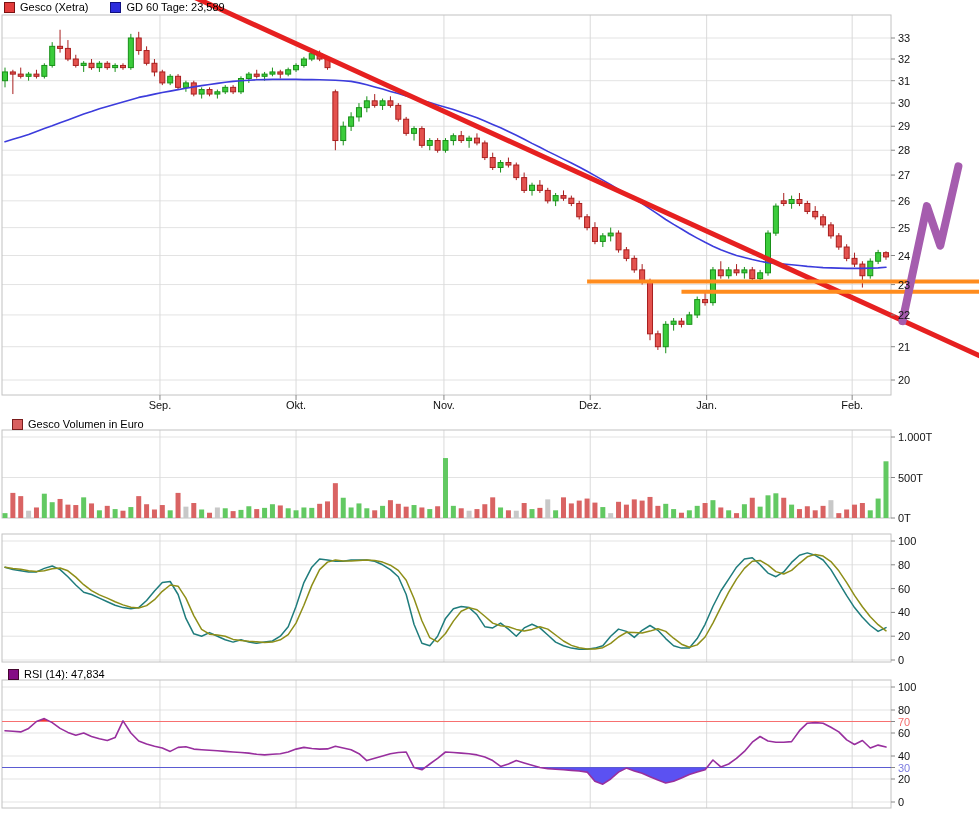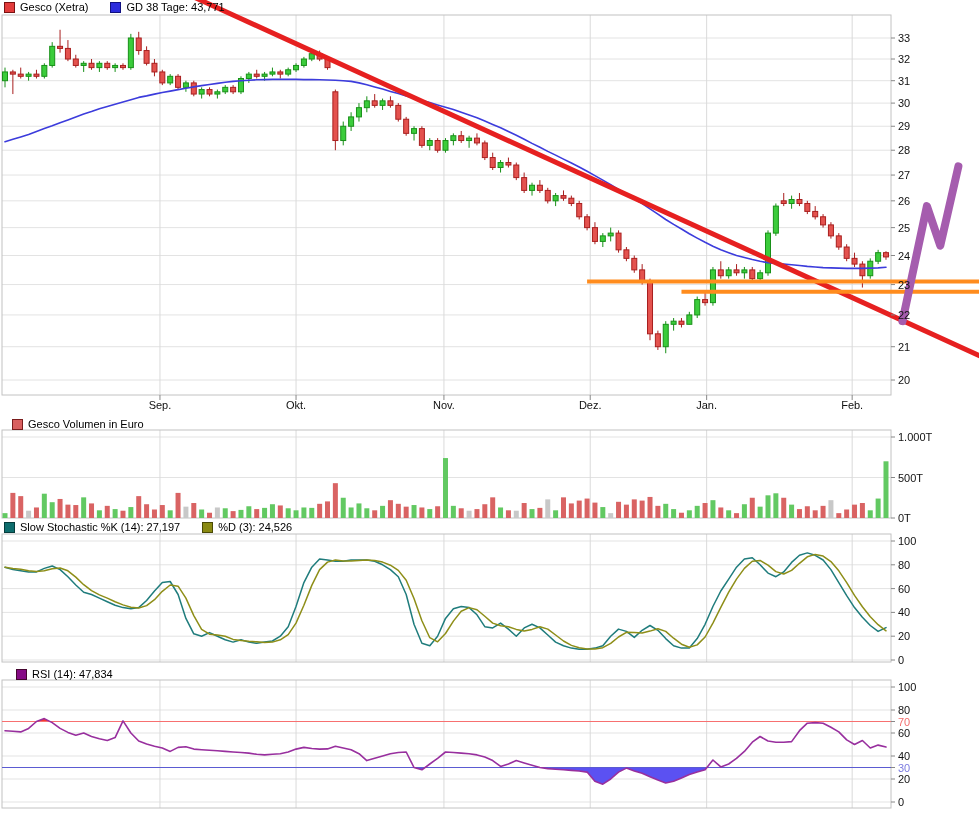--- a/index.html
+++ b/index.html
@@ -509,41 +509,31 @@
       </g>
   </svg>
 
   <div class="legend" style="top:0;left:4px">
     <span class="li">
       <i class="sq" style="background: rgb(226, 59, 59); border-color: rgb(122, 18, 18);"></i>
       <span>Gesco (Xetra)</span>
     </span>
     <span class="li">
       <i class="sq" style="background: rgb(43, 43, 220); border-color: rgb(16, 16, 128);"></i>
-      <span>GD 38 Tage: 43,771</span>
+      <span>GD 60 Tage: 23,589</span>
     </span>
   </div>
 
   <div class="legend" style="top:417px;left:12px">
     <span class="li">
       <i class="sq" style="background: rgb(217, 95, 95); border-color: rgb(122, 28, 28);"></i>
       <span>Gesco Volumen in Euro</span>
     </span>
   </div>
 
-  <div class="legend" style="top:520px;left:4px">
-    <span class="li">
-      <i class="sq" style="background: rgb(14, 109, 109); border-color: rgb(6, 60, 60);"></i>
-      <span>Slow Stochastic %K (14): 27,197</span>
-    </span>
-    <span class="li">
-      <i class="sq" style="background: rgb(138, 138, 18); border-color: rgb(74, 74, 6);"></i>
-      <span>%D (3): 24,526</span>
-    </span>
-  </div>
 
-  <div class="legend" style="top:667px;left:16px">
+  <div class="legend" style="top:667px;left:8px">
     <span class="li">
       <i class="sq" style="background: rgb(133, 11, 133); border-color: rgb(68, 5, 47);"></i>
       <span>RSI (14): 47,834</span>
     </span>
   </div>
 </div>
 
 </body></html>

